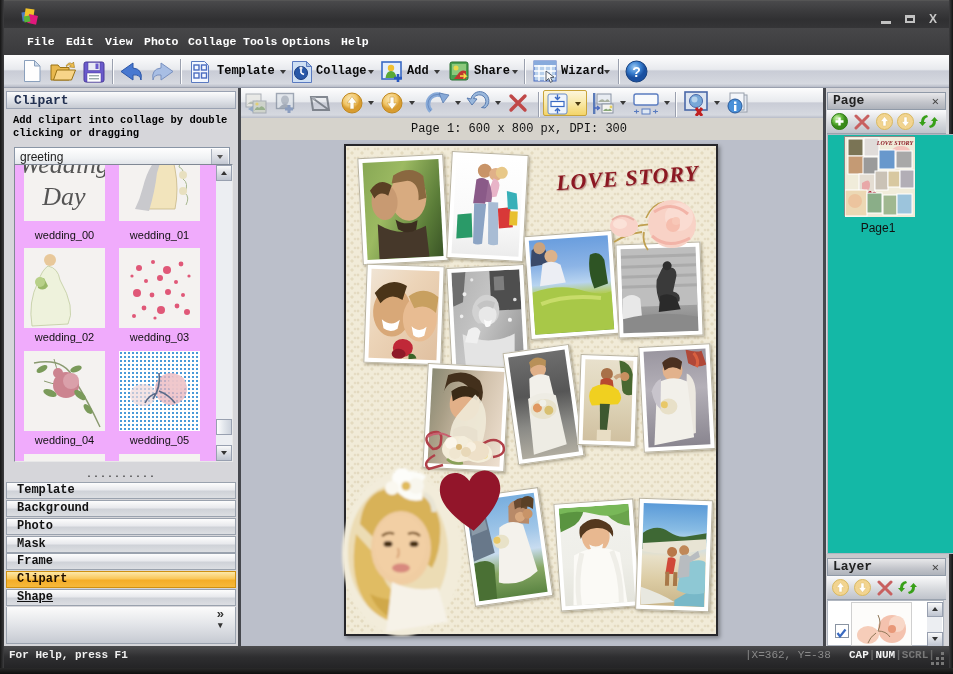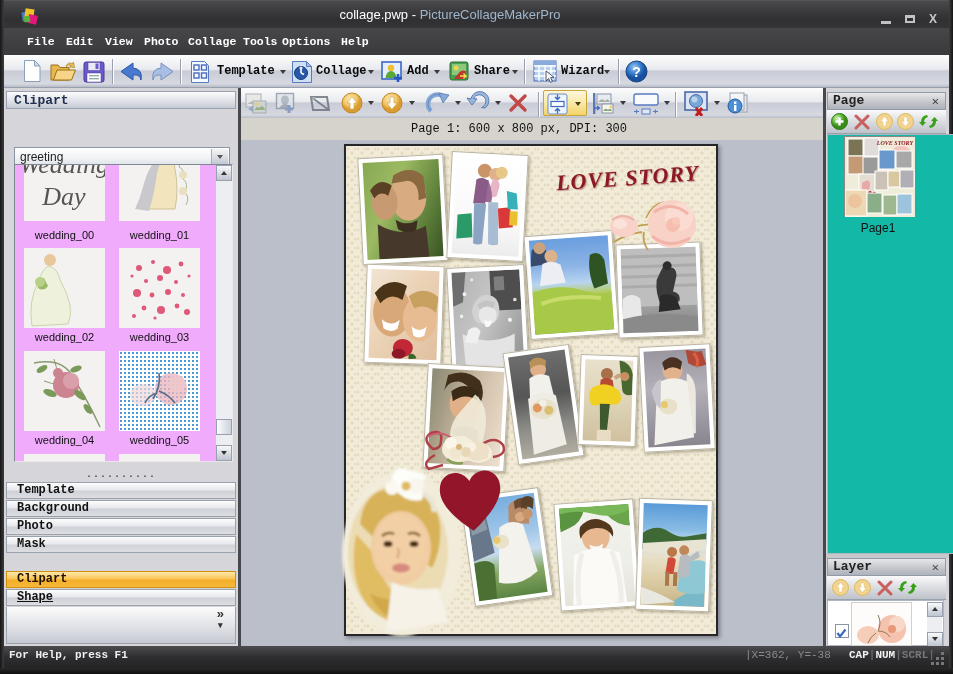--- a/index.html
+++ b/index.html
@@ -69,21 +69,20 @@
 #bigbride{position:absolute;z-index:3;left:-6px;top:318px;}
 </style></head>
 <body>
 <div id="titlebar">
 <svg id="appicon" viewBox="0 0 18 18">
       <rect x="1" y="4" width="9" height="9" fill="#4a79c4" transform="rotate(-8 5 8)"></rect>
       <rect x="4" y="1" width="9" height="9" fill="#f0c22a" transform="rotate(8 9 5)"></rect>
       <rect x="7" y="7" width="9" height="9" fill="#e0187c" transform="rotate(12 12 12)"></rect>
       <rect x="3" y="8" width="6" height="6" fill="#58b43a" transform="rotate(-10 6 11)"></rect>
     </svg>
-<div id="title">collage.pwp - <span class="pname">PictureCollageMakerPro</span></div>
 <div style="position:absolute;left:881px;top:20px;width:10px;height:3px;background:#c2c2c2;"></div>
 <div style="position:absolute;left:905px;top:14px;width:10px;height:8px;border:2px solid #c2c2c2;border-top-width:3px;"></div>
 <span class="capbtn" style="left:929px;top:11px;">X</span>
 </div>
 <div class="sideborder" style="left:0;"></div>
 <div class="sideborder" id="sbr"></div>
 <div id="menubar">
 <span style="left:23px;">File</span>
     <span style="left:62px;">Edit</span>
     <span style="left:101px;">View</span>
@@ -171,20 +170,21 @@
           <stop offset="60%" stop-color="#3a80d0"></stop>
           <stop offset="100%" stop-color="#1a50a0"></stop>
         </radialGradient>
       </defs>
       <circle cx="11.5" cy="11.5" r="10.5" fill="url(#hg)" stroke="#16407e"></circle>
       <text x="11.5" y="16.5" font-size="14" font-weight="bold" fill="#fff" text-anchor="middle" font-family="Liberation Sans">?</text>
     </svg>
 </div>
 <div id="leftpanel">
 <div id="lp-title">Clipart</div>
+<div id="lp-instr">Add clipart into collage by double<br>clicking or dragging</div>
 <div id="lp-combo">
       <span>greeting</span>
       <div id="lp-combo-btn">
         <div class="cmbarr"></div>
       </div>
     </div>
 <div id="lp-list">
 <div class="thumb" style="left:9px;top:-20px;height:76px;"><svg width="81" height="76" viewBox="0 0 81 100" preserveAspectRatio="xMidYMax slice">
           <text x="40" y="52" text-anchor="middle" font-family="Liberation Serif" font-style="italic" font-size="26" fill="#555">Wedding</text>
           <text x="40" y="84" text-anchor="middle" font-family="Liberation Serif" font-style="italic" font-size="26" fill="#555">Day</text>
@@ -266,20 +266,21 @@
           <div class="sarr-dn"></div>
         </div>
         <div id="sb-thumb"></div>
       </div>
 </div>
 <div id="lp-dots">. . . . . . . . . .</div>
 <div class="tab" style="top:394px;">Template</div>
 <div class="tab" style="top:412px;">Background</div>
 <div class="tab" style="top:430px;">Photo</div>
 <div class="tab" style="top:448px;">Mask</div>
+<div class="tab" style="top:465px;">Frame</div>
 <div class="tab tabsel" style="top:483px;">Clipart</div>
 <div class="tab" style="top:501px;text-decoration:underline;">Shape</div>
 <div id="lp-bottom"></div>
     <div id="lp-more">»<br><span style="font-size:9px;">▾</span></div>
 </div>
 <div id="centerpanel">
 <div id="toolbar2">
 <svg style="position:absolute;left:4px;top:5px;opacity:.8;" width="22" height="21" viewBox="0 0 22 21">
         <rect x="1" y="1" width="15" height="13" fill="#e8e8e4" stroke="#9aa0a8"></rect>
         <path d="M2 12 q4 -6 7 -2 q3 -5 6 0 l0 1 l-13 0z" fill="#b0b8a8"></path>

